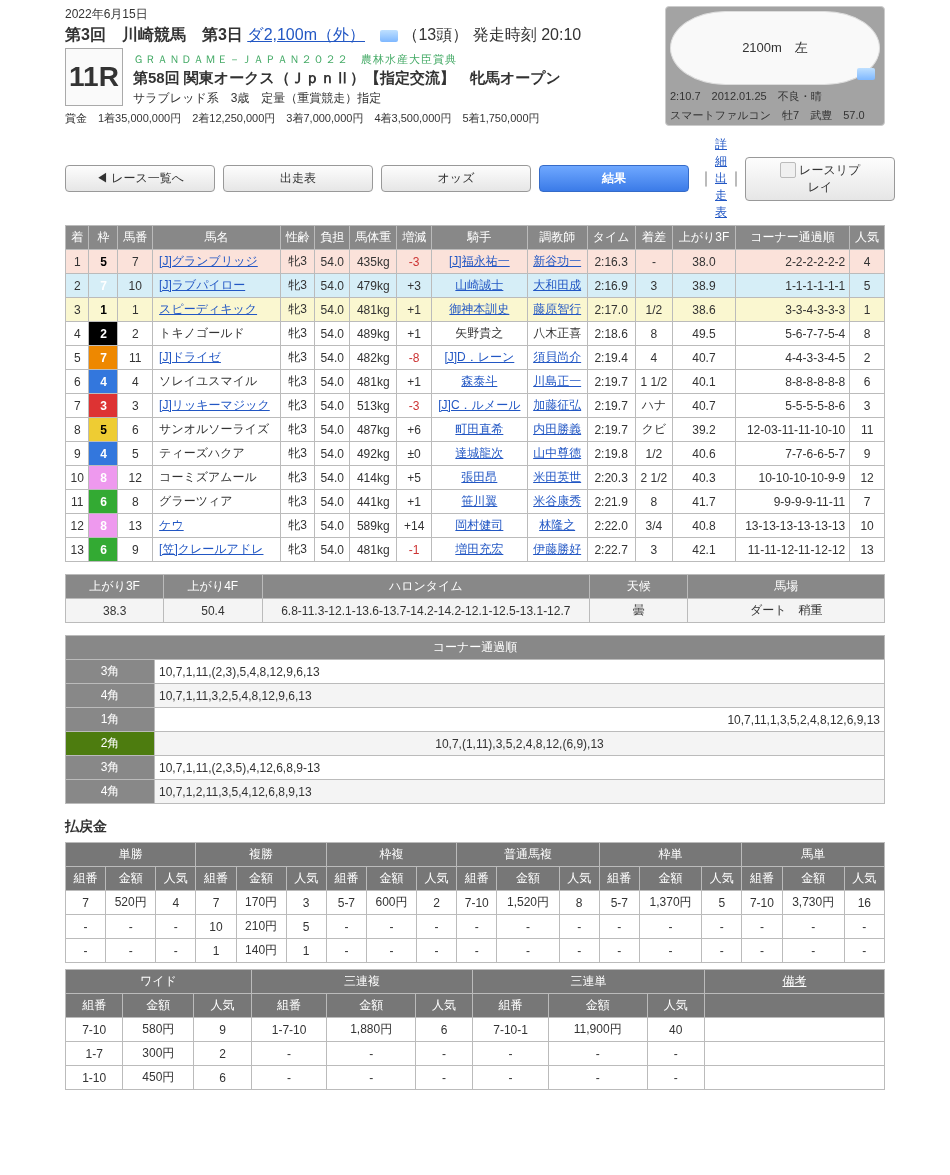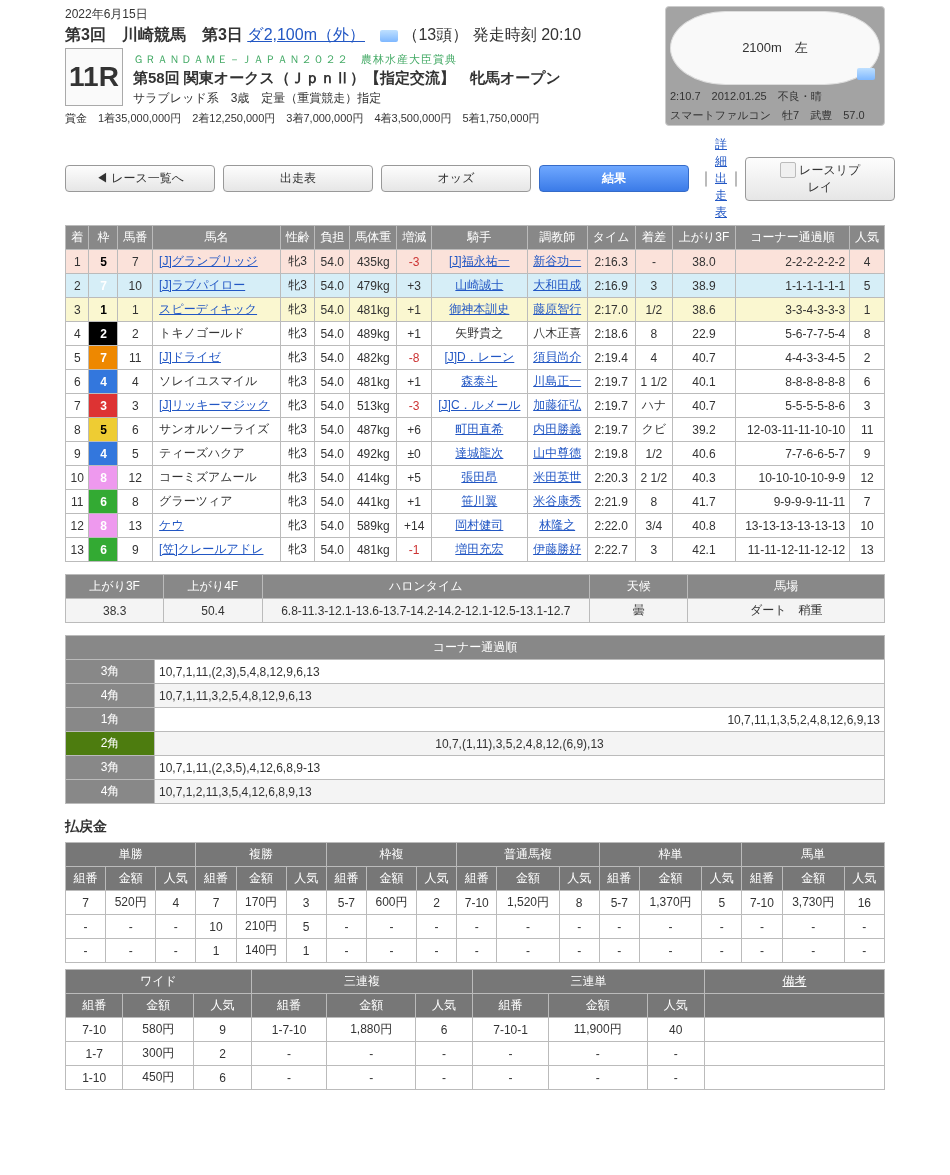--- a/index.html
+++ b/index.html
@@ -182,21 +182,21 @@
           <td>2</td>
           <td class="name">トキノゴールド</td>
           <td>牝3</td>
           <td>54.0</td>
           <td>489kg</td>
           <td>+1</td>
           <td>矢野貴之</td>
           <td>八木正喜</td>
           <td>2:18.6</td>
           <td>8</td>
-          <td>22.9</td>
+          <td>49.5</td>
           <td class="corner">5-6-7-7-5-4</td>
           <td>8</td>
         </tr>
         <tr>
           <td>5</td>
           <td class="frame f7">7</td>
           <td>11</td>
           <td class="name"><span class="link">[J]ドライゼ</span></td>
           <td>牝3</td>
           <td>54.0</td>

